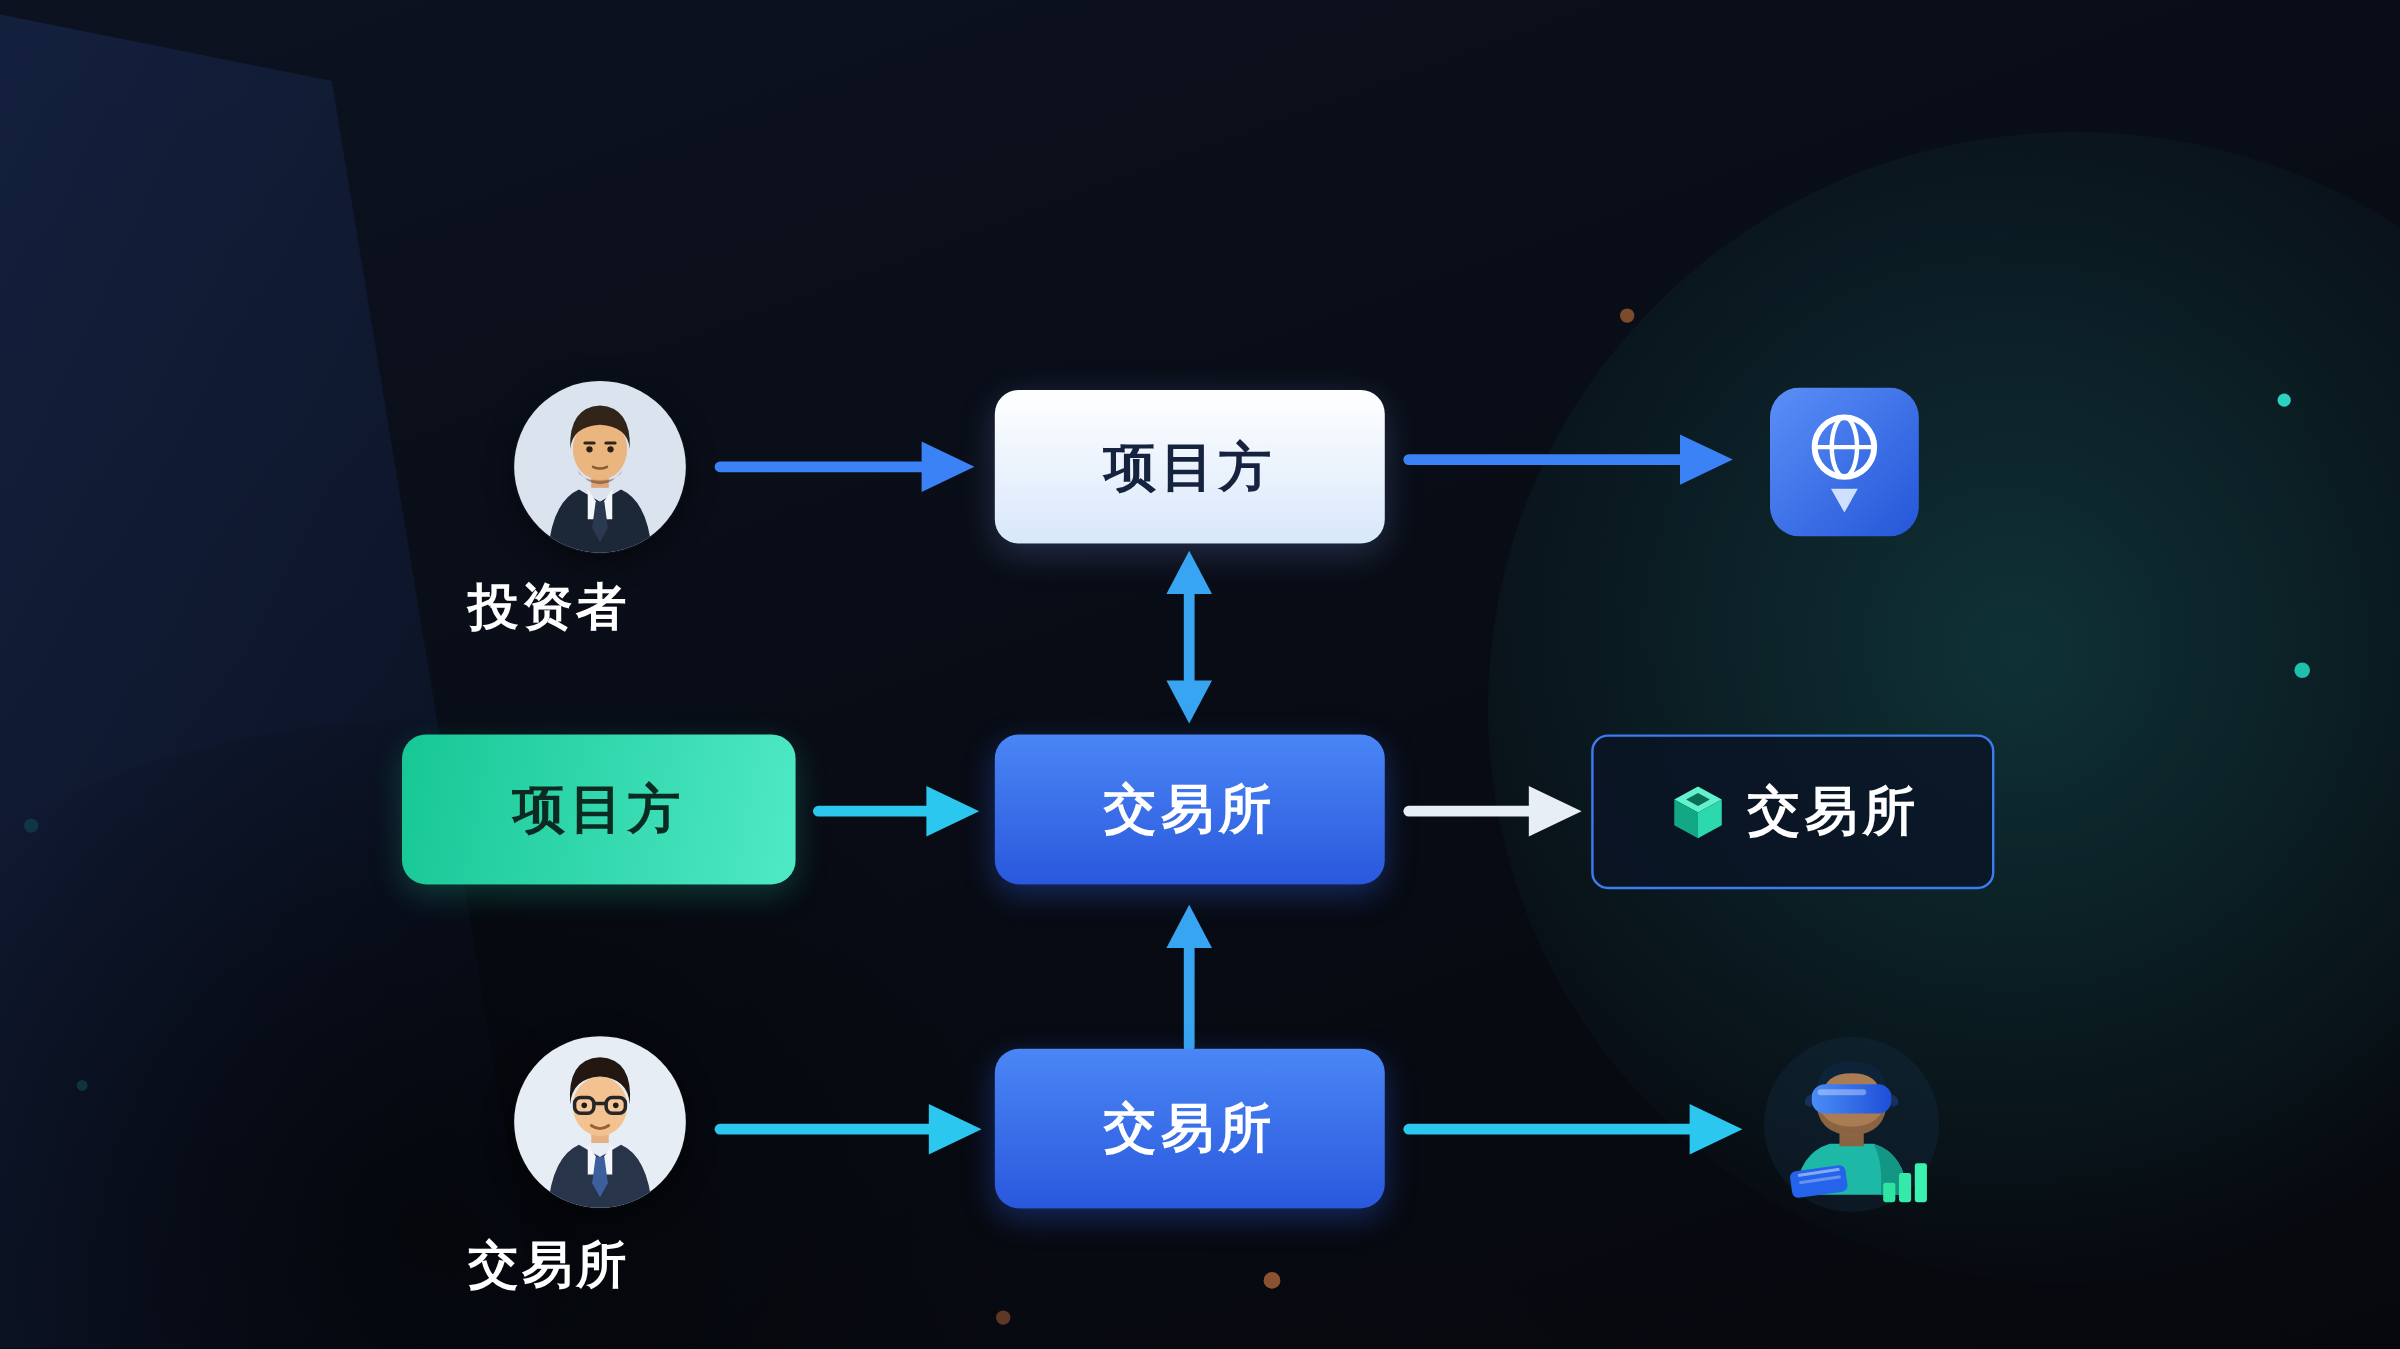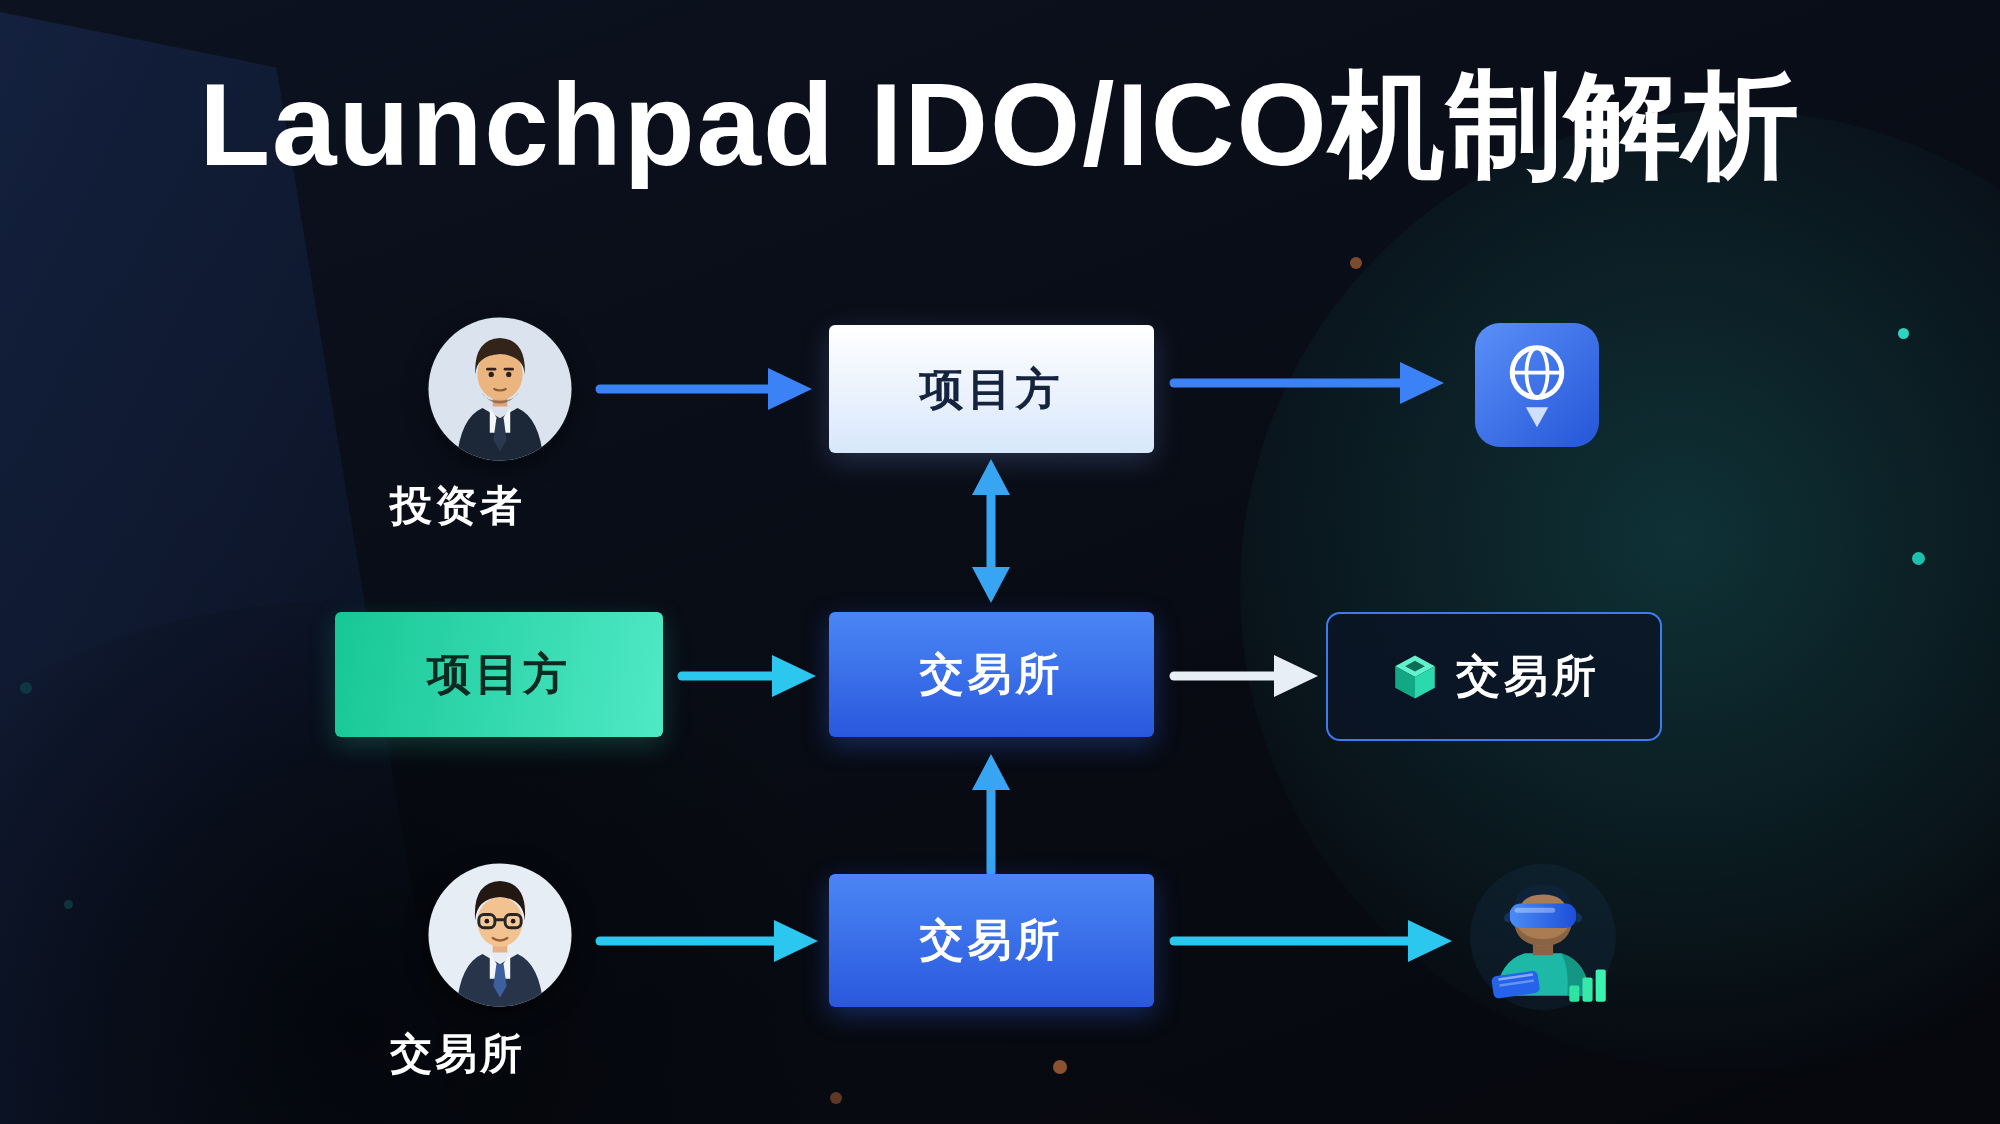--- a/index.html
+++ b/index.html
@@ -32,21 +32,21 @@
   .avatar svg{display:block;width:100%;height:100%;}
   .avatar-top{left:427px;top:316px;}
   .avatar-bottom{left:427px;top:862px;}
   .label{position:absolute;width:220px;color:#ffffff;
     font-size:42px;font-weight:600;letter-spacing:3px;}
   .label-investor{left:390px;top:478px;}
   .label-exchange{left:390px;top:1026px;}
 
   
   .box{position:absolute;display:flex;align-items:center;justify-content:center;
-    border-radius:6px;font-weight:700;letter-spacing:4px;}
+    border-radius:20px;font-weight:700;letter-spacing:4px;}
   .box span{font-size:44px;}
   .box-light{left:829px;top:325px;width:325px;height:128px;
     background:linear-gradient(180deg,var(--light-box-start,#ffffff),var(--light-box-end,#d8e7fb));
     color:#15233f;box-shadow:0 8px 28px rgba(130,170,255,.22);}
   .box-green{left:335px;top:612px;width:328px;height:125px;
     background:linear-gradient(100deg,var(--green-box-start,#17c795),var(--green-box-end,#4fe9c6));
     color:#0b2b22;box-shadow:0 8px 26px rgba(30,200,160,.25);}
   .box-blue-mid{left:829px;top:612px;width:325px;height:125px;
     background:linear-gradient(180deg,var(--blue-box-start,#4a86f5),var(--blue-box-end,#2a58dd));
     color:#ffffff;box-shadow:0 8px 26px rgba(50,100,240,.35);}
@@ -86,21 +86,20 @@
   <div class="bg-glow"></div>
   <div class="bg-dark"></div>
   <div class="dot" style="left:1898px;top:328px;width:11px;height:11px;background:#2bd3c0;"></div>
   <div class="dot" style="left:1912px;top:552px;width:13px;height:13px;background:#1fbfae;"></div>
   <div class="dot" style="left:1350px;top:257px;width:12px;height:12px;background:#7c4b2c;"></div>
   <div class="dot" style="left:1053px;top:1060px;width:14px;height:14px;background:#8a5230;"></div>
   <div class="dot" style="left:830px;top:1092px;width:12px;height:12px;background:#5d3824;"></div>
   <div class="dot" style="left:20px;top:682px;width:12px;height:12px;background:#0f3644;"></div>
   <div class="dot" style="left:64px;top:900px;width:9px;height:9px;background:#11333f;"></div>
 
-  <h1 class="title">Launchpad IDO/ICO机制解析</h1>
 
   <div class="avatar avatar-top" aria-label="investor-portrait-avatar">
     <svg viewBox="0 0 100 100">
       <defs>
           <clipPath id="cAv1">
             <circle cx="50" cy="50" r="49"></circle>
           </clipPath>
         </defs>
       <circle cx="50" cy="50" r="49" fill="#dbe4ee"></circle>
       <g clip-path="url(#cAv1)">

